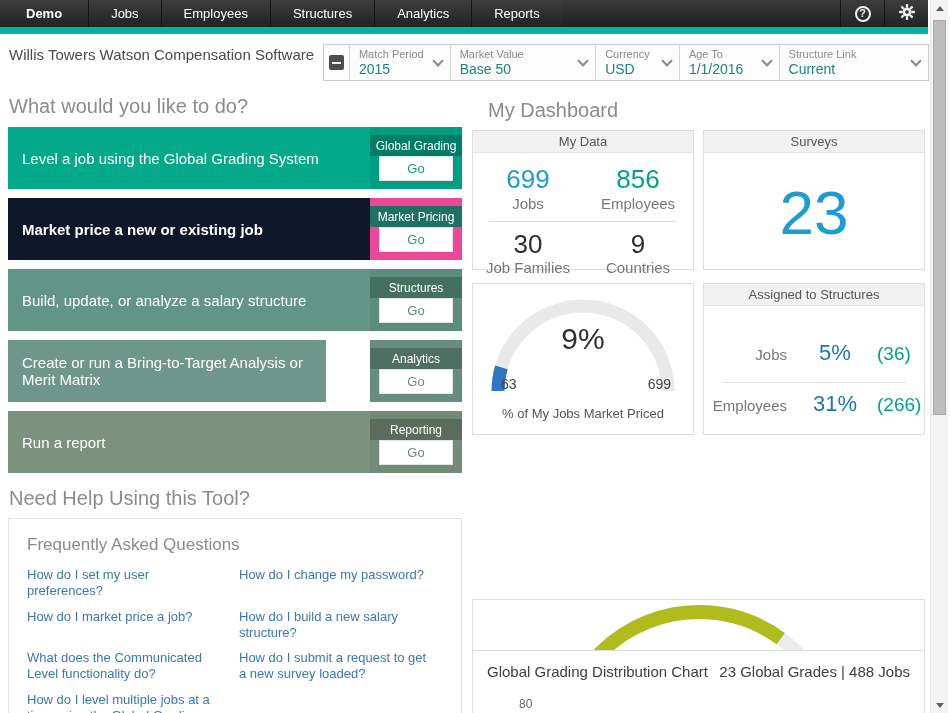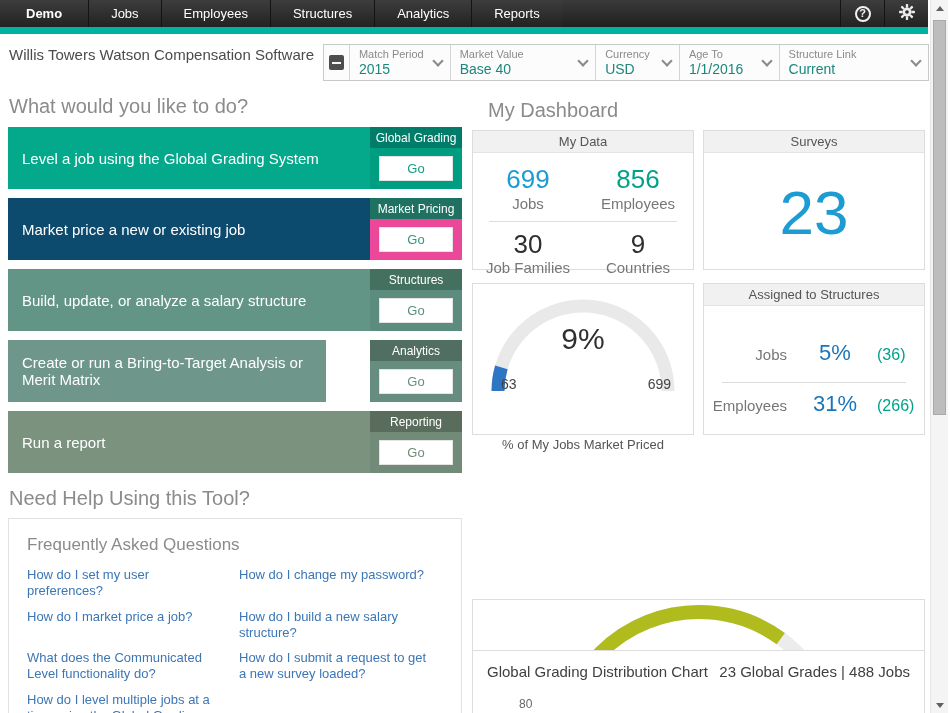--- a/index.html
+++ b/index.html
@@ -64,21 +64,21 @@
   .section-heading { position:absolute; font-size:20px; color:#8b8b8b; }
   .action-card {
     position:absolute; left:8px; width:454px; height:62px; display:flex; overflow:hidden;
   }
   .card-body {
     flex:1; display:flex; align-items:center; padding-left:14px; padding-right:8px;
     color:#fff; font-size:15px;
   }
   .card-panel { position:relative; width:92px; }
   .card-tag {
-    position:absolute; left:0; top:0; width:100%; height:21px;
+    position:absolute; left:0; top:8px; width:100%; height:21px;
     display:flex; align-items:center; justify-content:center;
     color:#fff; font-size:12px; white-space:nowrap;
   }
   .go-btn {
     position:absolute; left:9px; top:29px; width:74px; height:25px;
     background:#fff; border:1px solid #e4e4e4; font-size:13px;
     font-family:"Liberation Sans", sans-serif; cursor:pointer;
   }
   .help-box {
     position:absolute; left:8px; top:518px; width:454px; height:230px;
@@ -105,29 +105,29 @@
     height:118px; display:flex; align-items:center; justify-content:center;
     font-size:62px; color:var(--surveys,#1d9cd4);
   }
   .gauge-wrap { position:relative; }
   .gauge-track, .gauge-progress { fill:none; stroke-linecap:butt; }
   .gauge-pct { position:absolute; width:100%; text-align:center; color:#2f2f2f; }
   .gauge-minmax {
     position:absolute; width:100%; display:flex; justify-content:space-between;
     font-size:14px; color:#444;
   }
-  .gauge-caption { position:absolute; width:100%; text-align:center; font-size:13px; color:#555;margin-top:31px; }
+  .gauge-caption { position:absolute; width:100%; text-align:center; font-size:13px; color:#555; }
   .assigned-rows { padding-top:34px; }
   .assigned-row {
     display:grid; grid-template-columns:96px 72px 54px; align-items:baseline;
     justify-content:center; height:36px;
   }
   .assigned-label { text-align:right; font-size:15px; color:#777; padding-right:12px; }
   .assigned-pct { text-align:center; font-size:22px; color:var(--pct-blue,#1b75bb); }
-  .assigned-count { font-size:16px; color:var(--count-teal,#00a389); padding-left:6px; }
+  .assigned-count { font-size:19px; color:var(--count-teal,#00a389); padding-left:6px; }
   .assigned-divider { height:1px; background:#ddd; margin:6px 18px 8px 18px; }
   .dist-header {
     display:flex; justify-content:space-between; align-items:center; padding:12px 14px 0 14px;
     font-size:15px; color:#3f3f3f;
   }
   .dist-tick { position:absolute; left:46px; top:46px; font-size:12px; color:#666; }
 
   
   .scrollbar {
     position:absolute; right:2px; top:0; width:18px; height:713px;
@@ -200,21 +200,21 @@
       <div class="filter-label">Match Period</div>
       <div class="filter-value">2015</div>
     </div>
     <div class="filter-chev">
         <span class="chev"></span>
       </div>
   </div>
   <div class="filter-cell fc-mv">
     <div class="filter-texts">
       <div class="filter-label">Market Value</div>
-      <div class="filter-value">Base 40</div>
+      <div class="filter-value">Base 50</div>
     </div>
     <div class="filter-chev">
         <span class="chev"></span>
       </div>
   </div>
   <div class="filter-cell fc-cu">
     <div class="filter-texts">
       <div class="filter-label">Currency</div>
       <div class="filter-value">USD</div>
     </div>
@@ -245,21 +245,21 @@
 <div class="section-heading" style="left:9px; top:95px;">What would you like to do?</div>
 
 <div class="action-card" style="top:127px;">
   <div class="card-body" style="background: rgb(4, 169, 139);">Level a job using the Global Grading System</div>
   <div class="card-panel" style="background: rgb(0, 158, 129);">
     <div class="card-tag" style="background: rgb(0, 124, 104);">Global Grading</div>
     <button class="go-btn" style="color: rgb(22, 154, 130);">Go</button>
   </div>
 </div>
 <div class="action-card" style="top:198px;">
-  <div class="card-body" style="background: #0c4a6e;">Market price a new or existing job</div>
+  <div class="card-body" style="background: #0f172a; font-weight: bold;">Market price a new or existing job</div>
   <div class="card-panel" style="background: #ec4899;">
     <div class="card-tag" style="background: rgb(31, 114, 98);">Market Pricing</div>
     <button class="go-btn" style="color: rgb(53, 148, 124);">Go</button>
   </div>
 </div>
 <div class="action-card" style="top:269px;">
   <div class="card-body" style="background: rgb(99, 149, 134);">Build, update, or analyze a salary structure</div>
   <div class="card-panel" style="background: rgb(91, 140, 125);">
     <div class="card-tag" style="background: rgb(68, 112, 95);">Structures</div>
     <button class="go-btn" style="color: rgb(91, 140, 125);">Go</button>

